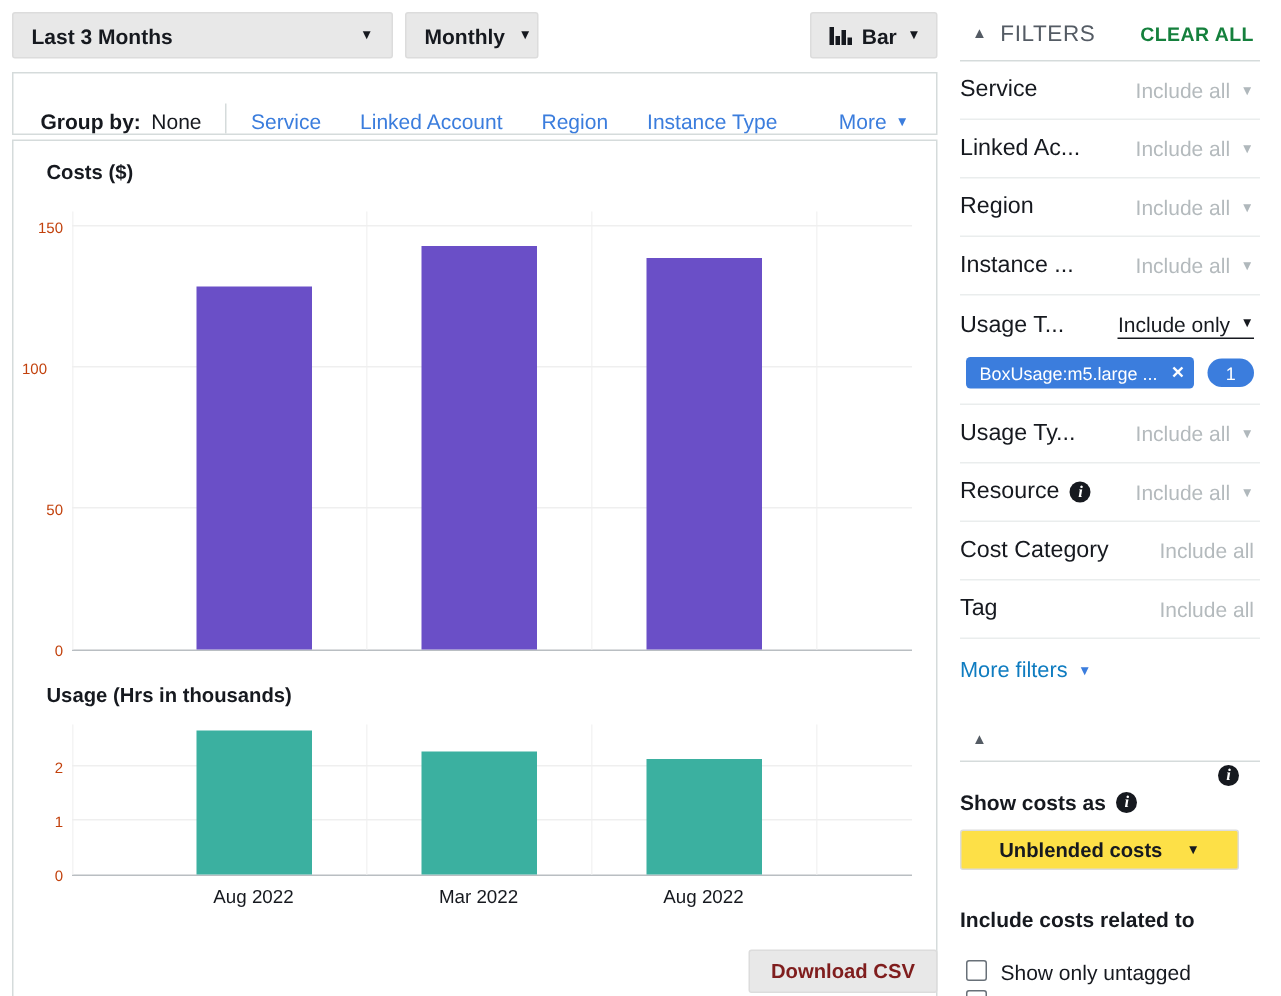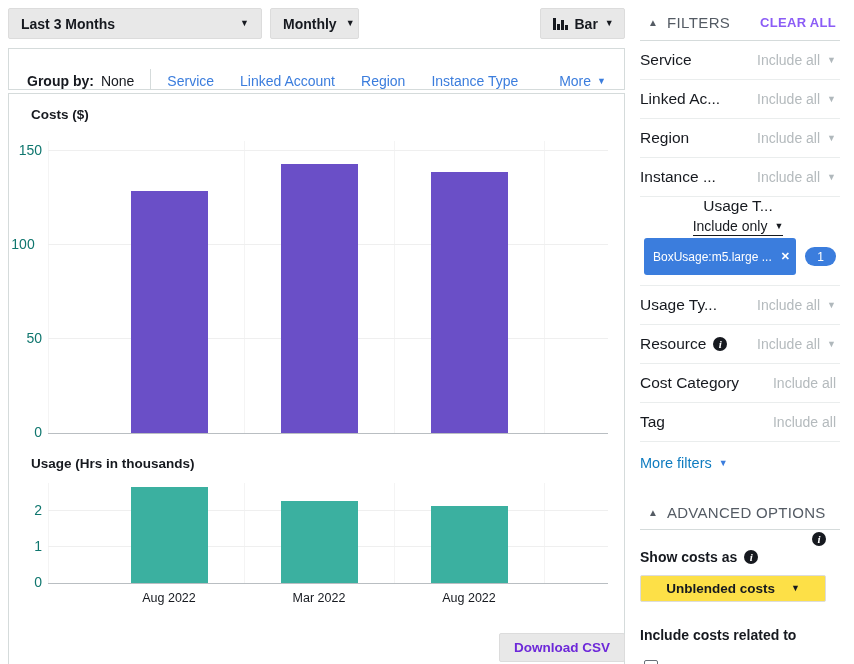--- a/index.html
+++ b/index.html
@@ -45,57 +45,57 @@
   .title-costs { top: 13px; }
   .title-usage { top: 362px; }
   .plot { position: absolute; left: 39px; width: 560px; border-bottom: 1px solid #b9bec2; }
   #plot0 { top: 47px;  height: 293px; }
   #plot1 { top: 389px; height: 101px; }
   .hline { position: absolute; left: 0; right: 0; height: 1px; background: #efefef; }
   .vline { position: absolute; top: 0; bottom: 0; width: 1px; background: #f4f4f4; }
   .chart-bar { position: absolute; bottom: 0; }
   .ytick {
     position: absolute; left: -44px; width: 38px; text-align: right;
-    font-size: 14px; color: #0f766e;
+    font-size: 10px; color: #c2410c;
   }
   .xlabel {
     position: absolute; width: 110px; text-align: center;
     font-size: 12.5px; color: #16191f;
   }
   .download-btn {
     position: absolute; top: 633px; left: 499px; width: 126px; height: 29px;
     background: #e8e8e8; border: 1px solid #dcdcdc; border-radius: 2px;
-    font-weight: bold; font-size: 13.5px; color: #6d28d9;
+    font-weight: bold; font-size: 13.5px; color: #7f1d1d;
     display: flex; align-items: center; justify-content: center; cursor: pointer;
   }
 
   
   .sidebar { position: absolute; left: 640px; top: 0; width: 200px; padding-top: 14px; }
   .side-header {
     display: flex; align-items: center; padding: 0 4px 9px 8px;
     border-bottom: 1px solid #d5dbdb;
   }
   .tri { font-size: 10px; color: #545b64; margin-right: 9px; }
   .side-header-text { font-size: 15px; color: #545b64; letter-spacing: .4px; }
-  .clear-all { margin-left: auto; font-size: 13px; font-weight: bold; color: #8b5cf6; letter-spacing: .3px; cursor: pointer; }
+  .clear-all { margin-left: auto; font-size: 13px; font-weight: bold; color: #15803d; letter-spacing: .3px; cursor: pointer; }
   .frow {
     display: flex; align-items: center; justify-content: space-between;
     min-height: 39px; border-bottom: 1px solid #eaeded; padding-right: 4px;
   }
-  .frow.no-border { border-bottom: none; flex-direction: column; }
+  .frow.no-border { border-bottom: none; }
   .flabel { font-size: 15.5px; color: #16191f; display: flex; align-items: center; gap: 7px; }
   .fctrl { font-size: 14px; color: #b4babd; display: flex; align-items: center; gap: 7px; cursor: pointer; }
   .fctrl.active { color: #16191f; border-bottom: 1px solid #16191f; padding-bottom: 1px; }
   .chip-row {
     display: flex; align-items: center; gap: 9px;
     padding: 2px 0 10px 4px; border-bottom: 1px solid #eaeded;
   }
   .chip {
     background: #3b7ddd; color: #fff; font-size: 12px; border-radius: 3px;
-    height: 37px; display: inline-flex; align-items: center; gap: 9px;
+    height: 21px; display: inline-flex; align-items: center; gap: 9px;
     padding: 4px 9px; cursor: pointer; max-width: 152px; white-space: nowrap;
   }
   .chip-x { font-size: 11px; font-weight: bold; cursor: pointer; }
   .count-badge {
     background: #3b7ddd; color: #fff; font-size: 12px; border-radius: 10px;
     width: 31px; height: 19px; display: inline-flex; align-items: center; justify-content: center;
   }
   .info-dot {
     width: 14px; height: 14px; border-radius: 50%; background: #16191f; color: #fff;
     font-family: "Liberation Serif", serif; font-style: italic; font-weight: bold;
@@ -286,21 +286,20 @@
     </span>
   </div>
 
   <div class="more-filters">
     <span>More filters</span>
     <span class="caret blue">▼</span>
   </div>
 
   <div class="adv-header">
     <span class="tri">▲</span>
-    <span class="adv-header-text">ADVANCED OPTIONS</span>
   </div>
   <div class="adv-info-row">
     <span class="info-dot">i</span>
   </div>
 
   <div class="bold-label">
     <span>Show costs as</span>
     <span class="info-dot">i</span>
   </div>
 

